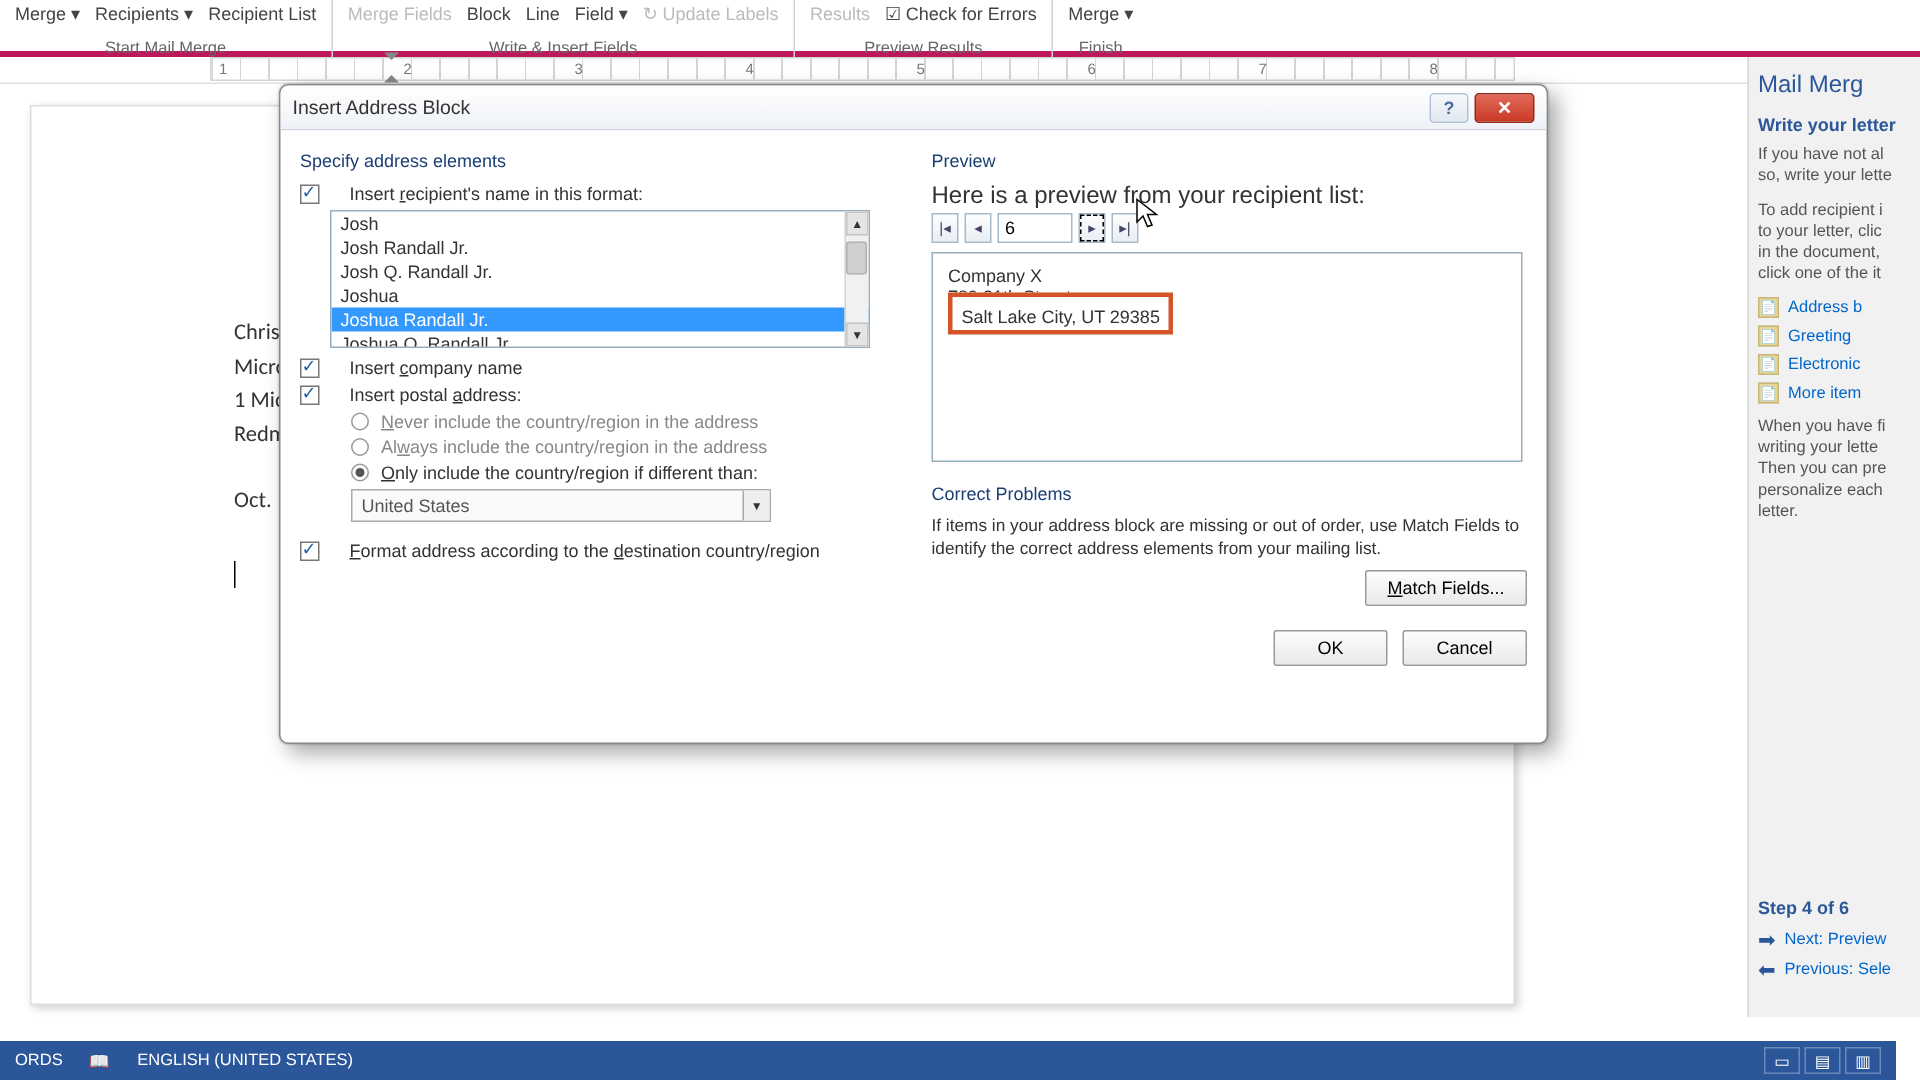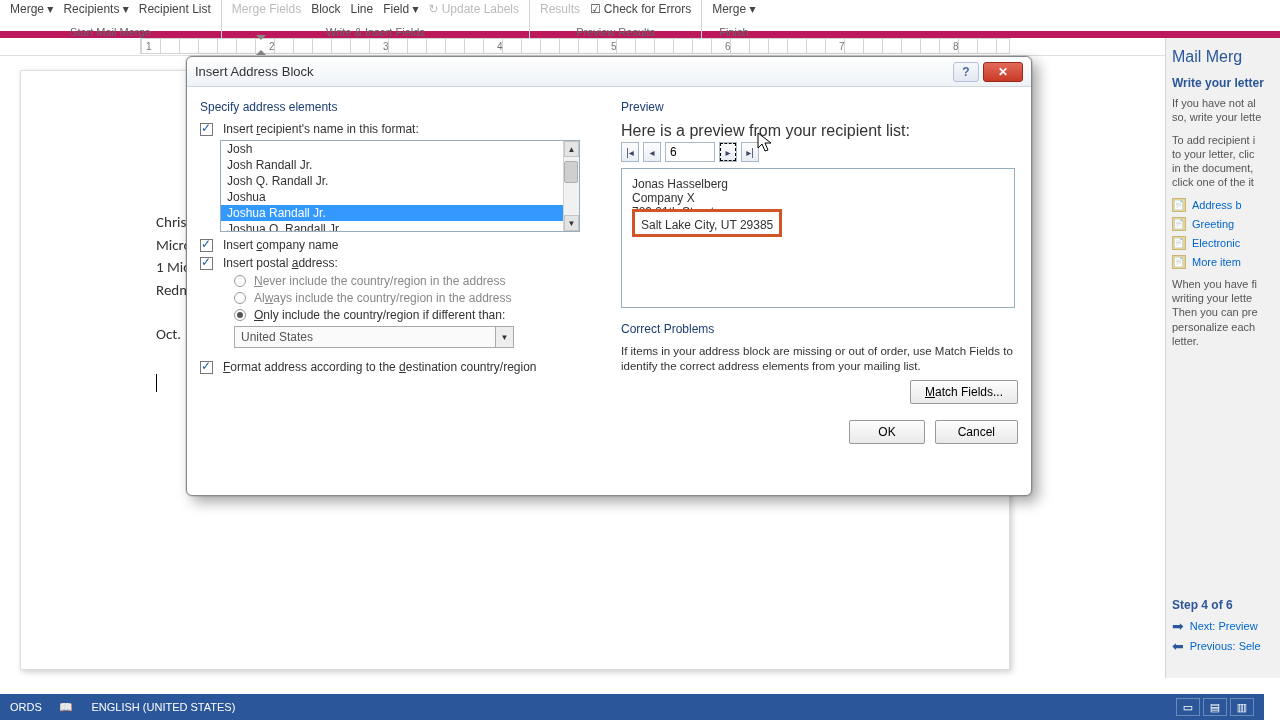--- a/index.html
+++ b/index.html
@@ -11,21 +11,21 @@
     height: 720px;
     overflow: hidden;
     position: relative;
     color: #333;
   }
 
   
   .ribbon {
     height: 38px;
     background: #fff;
-    border-bottom: 7px solid #be185d;
+    border-bottom: 4px solid #be185d;
     display: flex;
     align-items: flex-start;
     padding-top: 0px;
     position: relative;
   }
   .ribbon-grp {
     display: flex;
     flex-direction: column;
     align-items: center;
     padding: 0 10px;
@@ -128,21 +128,21 @@
     padding:0 8px;
     border-radius:6px 6px 0 0;
   }
   .dlg-title-txt { font-size:13px; color:#333;}
   .dlg-btns { margin-left:auto; display:flex; gap:4px;}
   .dlg-help { width:26px; height:20px; background:linear-gradient(#f6f8fb,#e2e8f1); border:1px solid #b5c3d6; border-radius:3px; display:flex; align-items:center; justify-content:center; color:#4a6b9c; font-weight:bold;}
   .dlg-close { width:40px; height:20px; background:linear-gradient(#e26a5a,#c93a26); border:1px solid #962a1c; border-radius:3px; display:flex; align-items:center; justify-content:center; color:#fff; font-weight:bold;}
   .dlg-body { display:flex; padding:4px 8px 8px 8px; gap:6px;}
   .dlg-col { flex:1; border:1px solid transparent; padding:4px;}
   .group-title { color:#1b3e73; font-size:12px; margin:4px 0 8px 0;}
-  .chk-row { display:flex; align-items:center; gap:10px; margin:4px 0; font-size:12px; color:#333;}
+  .chk-row { display:flex; align-items:center; gap:20px; margin:4px 0; font-size:12px; color:#333;}
   .chk { width:13px; height:13px; border:1px solid #777; background:#fff; position:relative;}
   .chk.checked::after { content:"✓"; position:absolute; top:-3px; left:0; font-size:12px; color:#1b5eab;}
   .radio { width:12px; height:12px; border:1px solid #999; border-radius:50%; display:inline-block; position:relative;}
   .radio.sel::after { content:""; position:absolute; top:2px; left:2px; width:6px; height:6px; background:#555; border-radius:50%;}
 
   .listbox {
     border:1px solid #97aebf; height:92px; width:360px; margin:2px 0 6px 20px;
     position:relative; background:#fff; overflow:hidden;
   }
   .lb-item { padding:1px 6px; font-size:12px;}
@@ -377,21 +377,20 @@
 
       <div class="nav-row">
         <div class="navbtn">|◂</div>
         <div class="navbtn">◂</div>
         <input class="nav-input" value="6" style="">
         <div class="navbtn focus">▸</div>
         <div class="navbtn">▸|</div>
       </div>
 
       <div class="preview-box">
-        <div>Jonas Hasselberg</div>
         <div>Company X</div>
         <div style="height:6px; overflow:hidden;"><span>789 21th Street</span></div>
         <div class="hl-box">
           <span>Salt Lake City, UT 29385</span>
         </div>
       </div>
 
       <div class="group-title" style="margin-top:14px;">Correct Problems</div>
       <div class="help-text">If items in your address block are missing or out of order, use Match Fields to identify the correct address elements from your mailing list.</div>
       <div style="text-align:right;">

